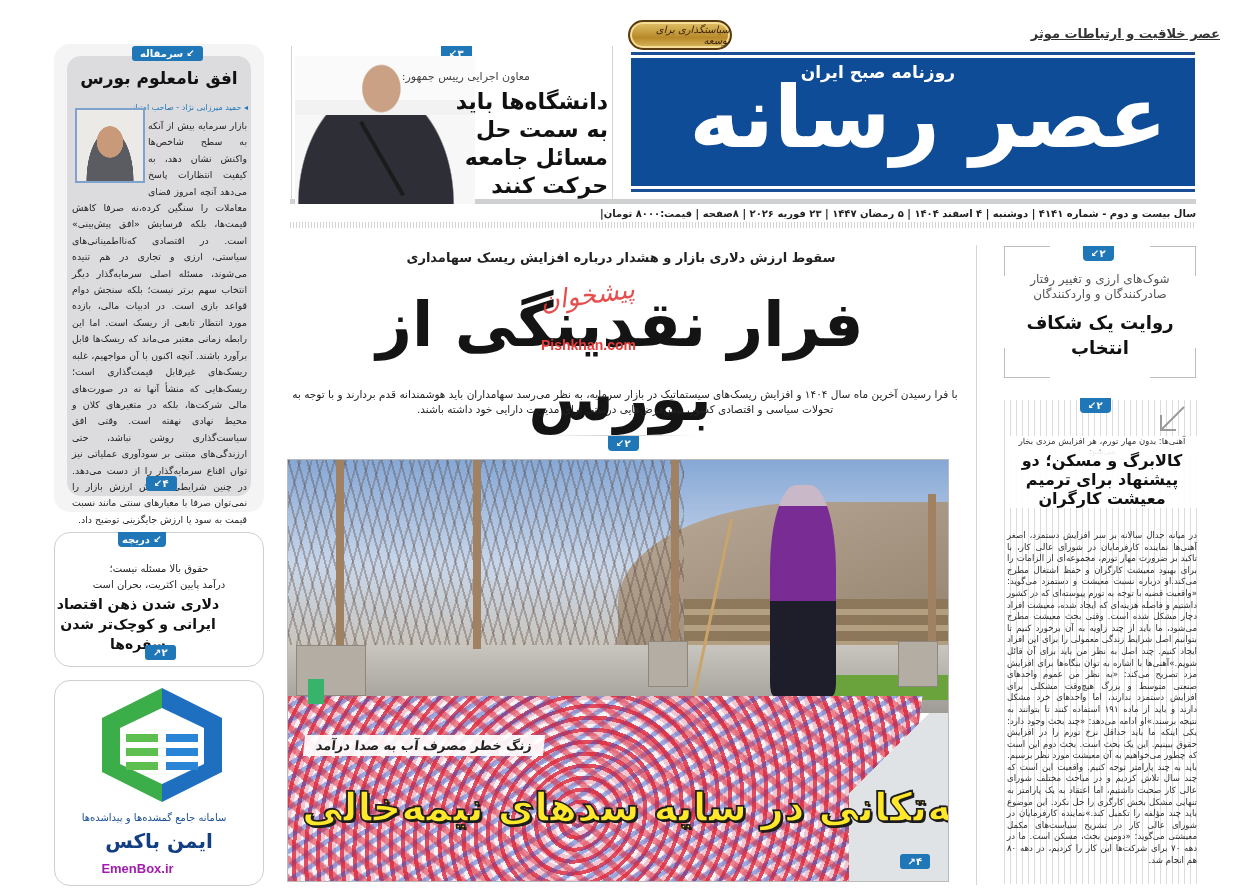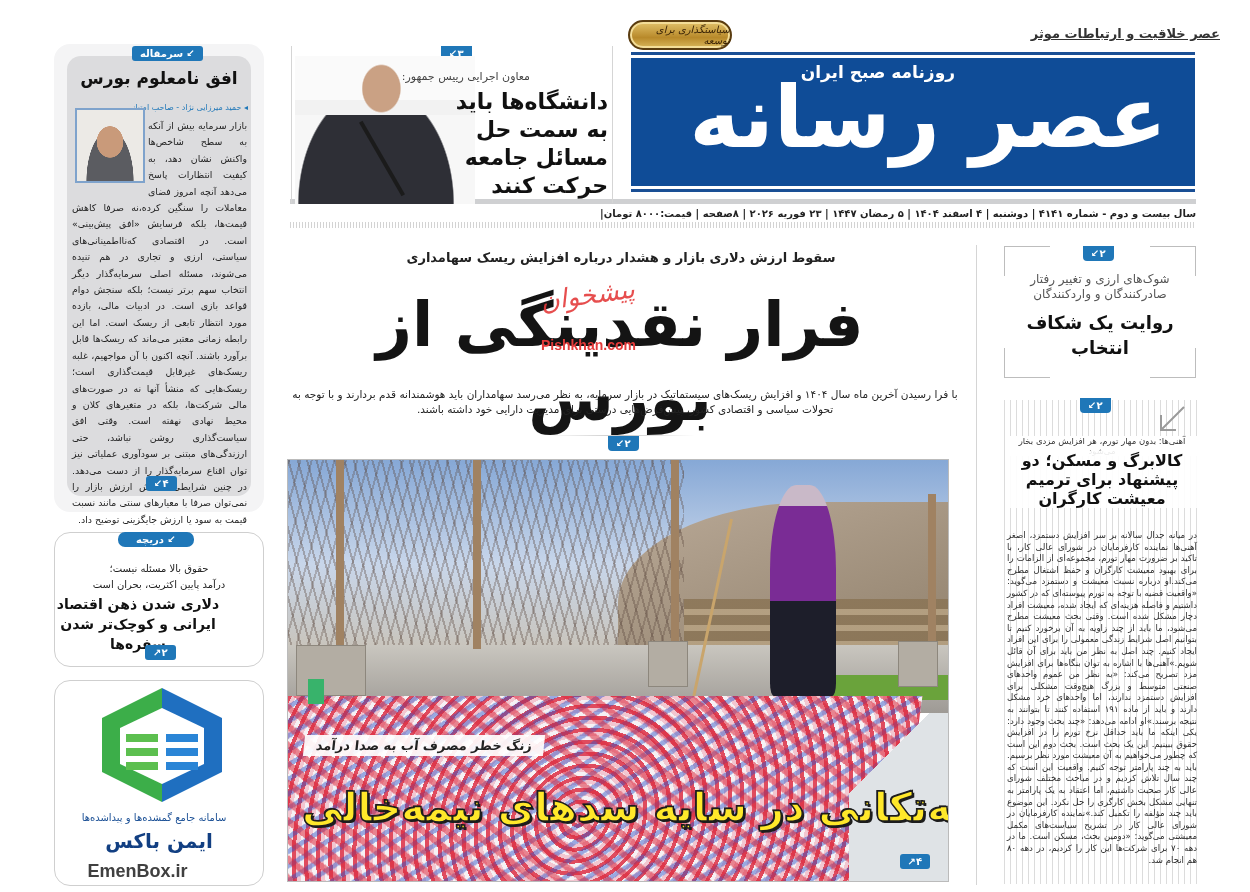--- a/index.html
+++ b/index.html
@@ -63,21 +63,21 @@
 
   
   .dariche-card { left: 54px; top: 532px; width: 210px; height: 135px; border: 1px solid #cfcfcf; border-radius: 16px; background: #fff; }
   .dariche-pre { left: 54px; top: 561px; width: 210px; text-align: center; font-size: 10px; color: #222; line-height: 16px; }
   .dariche-head { left: 54px; top: 594px; width: 168px; text-align: center; font-size: 14px; font-weight: bold; line-height: 20px; color: #111; }
 
   
   .ad-card { left: 54px; top: 680px; width: 210px; height: 206px; border: 1px solid #cfcfcf; border-radius: 16px; background: #fff; }
   .ad-tagline { left: 54px; top: 812px; width: 180px; text-align: center; font-size: 10px; color: #1a4f95; padding-left: 20px; }
   .ad-name { left: 54px; top: 829px; width: 210px; text-align: center; font-size: 20px; font-weight: bold; color: #123f82; }
-  .ad-url { left: 54px; top: 861px; width: 167px; text-align: center; font-size: 18px; font-weight: bold; color: #404040; direction: ltr; font-family: "Liberation Sans", sans-serif; }
+  .ad-url { left: 54px; top: 861px; width: 167px; text-align: center; font-size: 13px; font-weight: bold; color: #a21caf; direction: ltr; font-family: "Liberation Sans", sans-serif; }
 
   
   .kicker { left: 281px; top: 250px; width: 680px; text-align: center; font-size: 13px; font-weight: bold; color: #222; }
   .headline { left: 290px; top: 288px; width: 660px; text-align: center; font-size: 62px; font-weight: bold; color: #141414; letter-spacing: -1px; line-height: 1.2; }
   .watermark-fa { left: 540px; top: 280px; font-size: 26px; color: #e43b3b; font-family: "DejaVu Serif", serif; font-style: italic; transform: rotate(-8deg); opacity: .9; }
   .watermark-en { left: 541px; top: 337px; font-size: 14px; color: #e43b3b; direction: ltr; font-family: "Liberation Sans", sans-serif; font-weight: bold; }
   .lead { left: 292px; top: 387px; width: 666px; text-align: center; font-size: 10.5px; line-height: 15px; color: #222; }
   .lead-sep { left: 545px; top: 435px; width: 150px; height: 1px; background: linear-gradient(90deg, transparent, #c8c8c8, transparent); }
 
   
@@ -160,21 +160,21 @@
 <div class="abs editorial-body">
   <span class="float-spacer"></span>
   <span>بازار سرمایه بیش از آنکه به سطح شاخص‌ها واکنش نشان دهد، به کیفیت انتظارات پاسخ می‌دهد آنچه امروز فضای معاملات را سنگین کرده،نه صرفا کاهش قیمت‌ها، بلکه فرسایش «افق پیش‌بینی» است. در اقتصادی که‌نااطمینانی‌های سیاستی، ارزی و تجاری در هم تنیده می‌شوند، مسئله اصلی سرمایه‌گذار دیگر انتخاب سهم برتر نیست؛ بلکه سنجش دوام قواعد بازی است. در ادبیات مالی، بازده مورد انتظار تابعی از ریسک است. اما این رابطه زمانی معتبر می‌ماند که ریسک‌ها قابل برآورد باشند. آنچه اکنون با آن مواجهیم، غلبه ریسک‌های غیرقابل قیمت‌گذاری است؛ ریسک‌هایی که منشأ آنها نه در صورت‌های مالی شرکت‌ها، بلکه در متغیرهای کلان و محیط نهادی نهفته است. وقتی افق سیاست‌گذاری روشن نباشد، حتی ارزندگی‌های مبتنی بر سودآوری عملیاتی نیز توان اقناع سرمایه‌گذار را از دست می‌دهد. در چنین شرایطی، کاهش ارزش بازار را نمی‌توان صرفا با معیارهای سنتی مانند نسبت قیمت به سود یا ارزش جایگزینی توضیح داد.</span>
 </div>
 <div class="abs" style="left:146px; top:476px;">
   <div class="pbadge round">۴↙</div>
 </div>
 
 <div class="abs dariche-card"></div>
 <div class="abs" style="left:118px; top:532px;">
-  <div class="pbadge" style="padding:1px 18px;border-radius:7px;">↙ دریچه</div>
+  <div class="pbadge" style="padding:1px 4px;">↙ دریچه</div>
 </div>
 <div class="abs dariche-pre">
   <div>حقوق بالا مسئله نیست؛</div>
   <div>درآمد پایین اکثریت، بحران است</div>
 </div>
 <div class="abs dariche-head">دلاری شدن ذهن اقتصاد ایرانی و کوچک‌تر شدن سفره‌ها</div>
 <div class="abs" style="left:145px; top:645px;">
   <div class="pbadge round">۲↗</div>
 </div>
 

